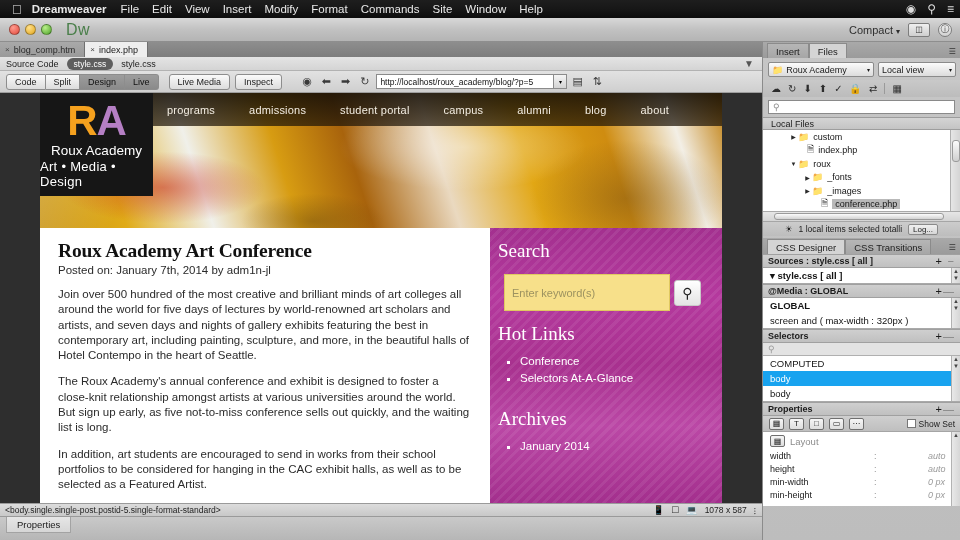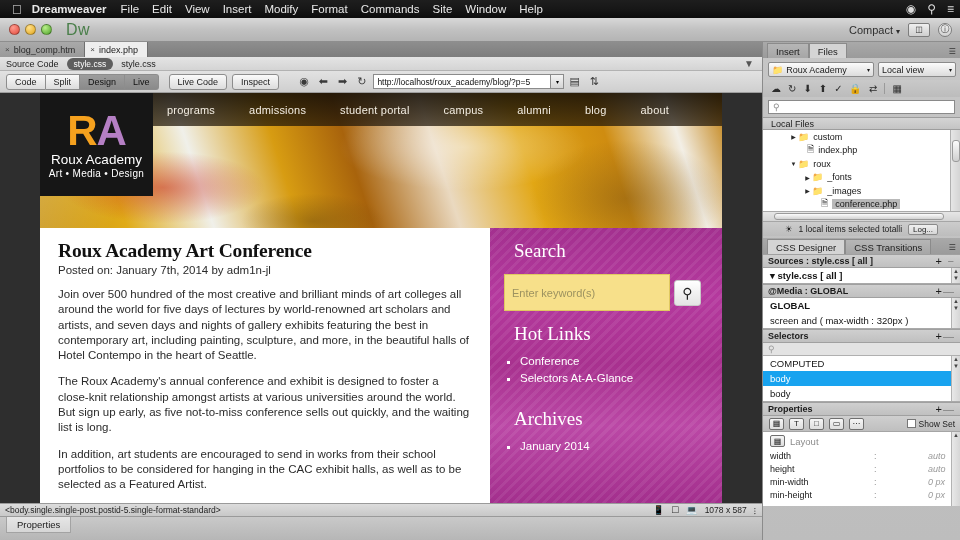--- a/index.html
+++ b/index.html
@@ -122,33 +122,33 @@
   .navbar { position: absolute; top: 0; left: 110px; height: 33px; display: flex; align-items: center; gap: 0; }
   .navitem { color: #f3ede2; font-size: 11px; padding: 0 17px; letter-spacing: .2px; }
   .logo {
     position: absolute; top: 0; left: 0; width: 113px; height: 103px; background: #161616;
     display: flex; flex-direction: column; align-items: center; justify-content: center; padding-top: 2px;
   }
   .logo .ra { font-size: 42px; font-weight: bold; line-height: .92; letter-spacing: -1px; font-family: "Liberation Sans", sans-serif;}
   .logo .ra .r { color: #f5a11e; }
   .logo .ra .a { color: #b57fc4; }
   .logo .nm { color: #fff; font-size: 13.5px; margin-top: 2px; }
-  .logo .sub { color: #fff; font-size: 10px; margin-top: 1px; letter-spacing: .3px; }
+  .logo .sub { color: #fff; font-size: 13px; margin-top: 1px; letter-spacing: .3px; }
 
   
   .pagebody { display: flex; width: 682px; height: 275px; }
   .article { width: 450px; padding: 12px 20px 14px 18px; background: #fff; }
   .art-title { font-family: "Liberation Serif", serif; font-size: 19.5px; font-weight: bold; color: #111; letter-spacing: -.2px;}
   .art-meta { font-size: 11.5px; color: #2a2a2a; margin-top: 2px; }
   .art-p { font-size: 11.5px; color: #2b2b2b; line-height: 1.33; margin-top: 11px; }
 
   .aside { width: 232px; position: relative;
     background: repeating-linear-gradient(135deg, rgba(255,255,255,.07) 0 3px, rgba(0,0,0,0) 3px 7px),
                 linear-gradient(to bottom, #a3308f 0%, #b5399e 25%, #a8318f 50%, #bb48a6 72%, #a32f8d 100%); }
-  .aside-h { font-family: "Liberation Serif", serif; font-size: 19px; color: #fff; padding: 12px 0 0 24px; font-weight: normal;}
+  .aside-h { font-family: "Liberation Serif", serif; font-size: 19px; color: #fff; padding: 12px 0 0 8px; font-weight: normal;}
   .searchrow { display: flex; align-items: center; margin: 12px 0 0 14px; }
   .searchin { width: 166px; height: 37px; background: #f7e08a; border: 1px solid #e0c960;
     font-size: 11px; color: #9c9260; display: flex; align-items: center; padding-left: 7px; }
   .searchbtn { width: 27px; height: 26px; margin-left: 4px; border: 1px solid #c9c9c9; border-radius: 3px;
     background: linear-gradient(to bottom,#fff,#e4e4e4); display: flex; align-items: center; justify-content: center; font-size: 14px; color: #222;}
   .aside ul { margin: 8px 0 0 0; padding-left: 30px; }
   .aside li { color: #fff; font-size: 11.5px; line-height: 1.45; list-style: square; }
 
   
   .docstatus {
@@ -298,21 +298,21 @@
   </div>
 
   <div class="toolbar">
     <span class="tgroup">
       <span class="tbtn">Code</span>
       <span class="tbtn">Split</span>
       <span class="tbtn on">Design</span>
       <span class="tbtn on">Live</span>
     </span>
     <span class="tgroup">
-      <span class="tbtn solo">Live Code</span>
+      <span class="tbtn solo">Live Media</span>
       <span class="tbtn solo">Inspect</span>
     </span>
     <span class="tb-ic">◉</span>
     <span class="tb-ic">⬅</span>
     <span class="tb-ic">➡</span>
     <span class="tb-ic">↻</span>
     <span class="urlwrap">
       <span class="urlbox">http://localhost/roux_academy/blog/?p=5</span>
       <span class="urldrop">▾</span>
     </span>

